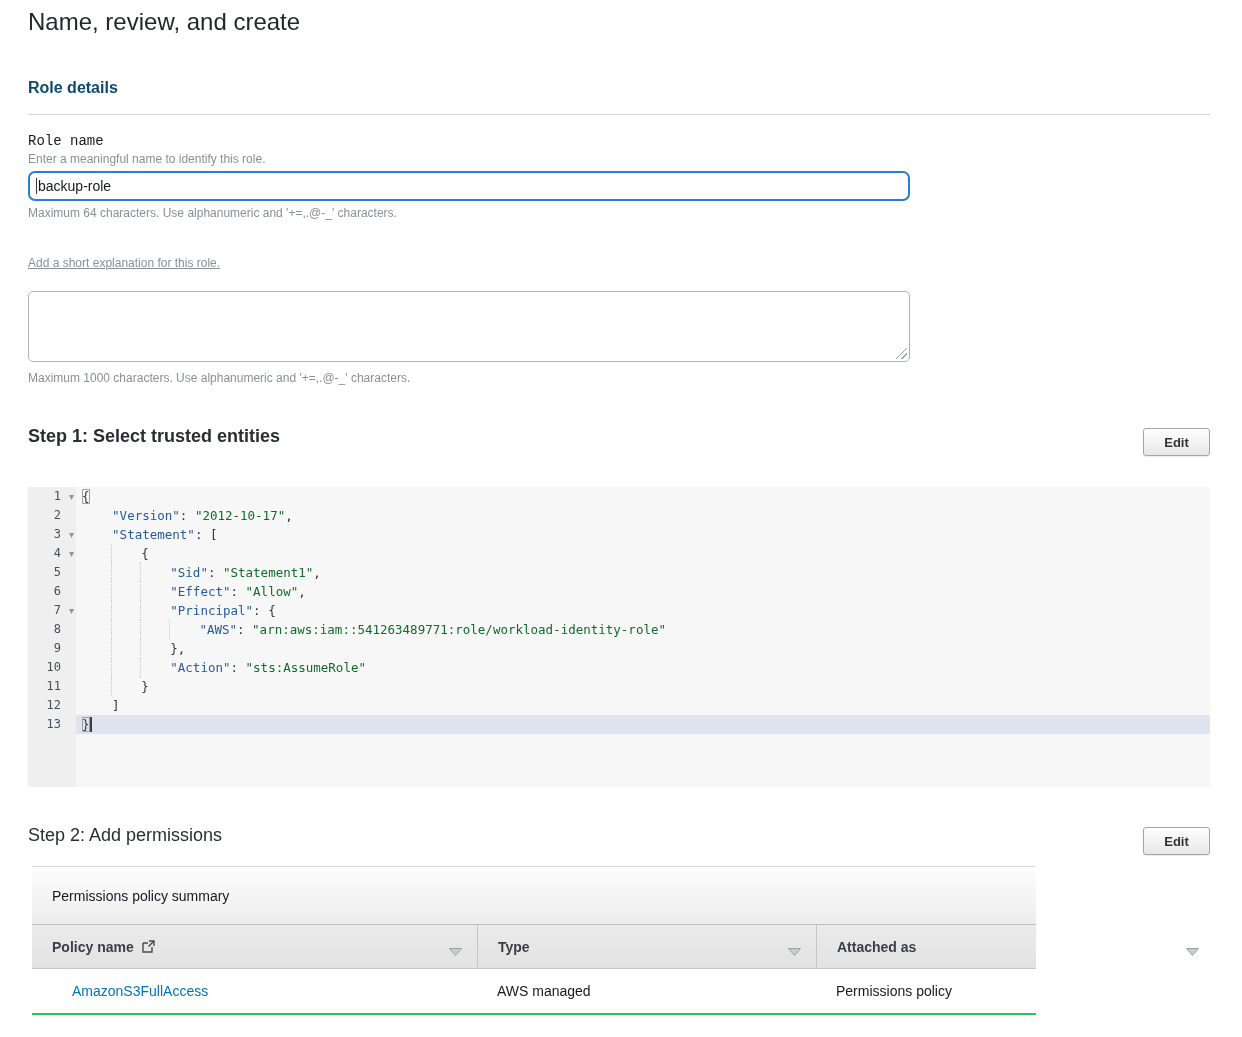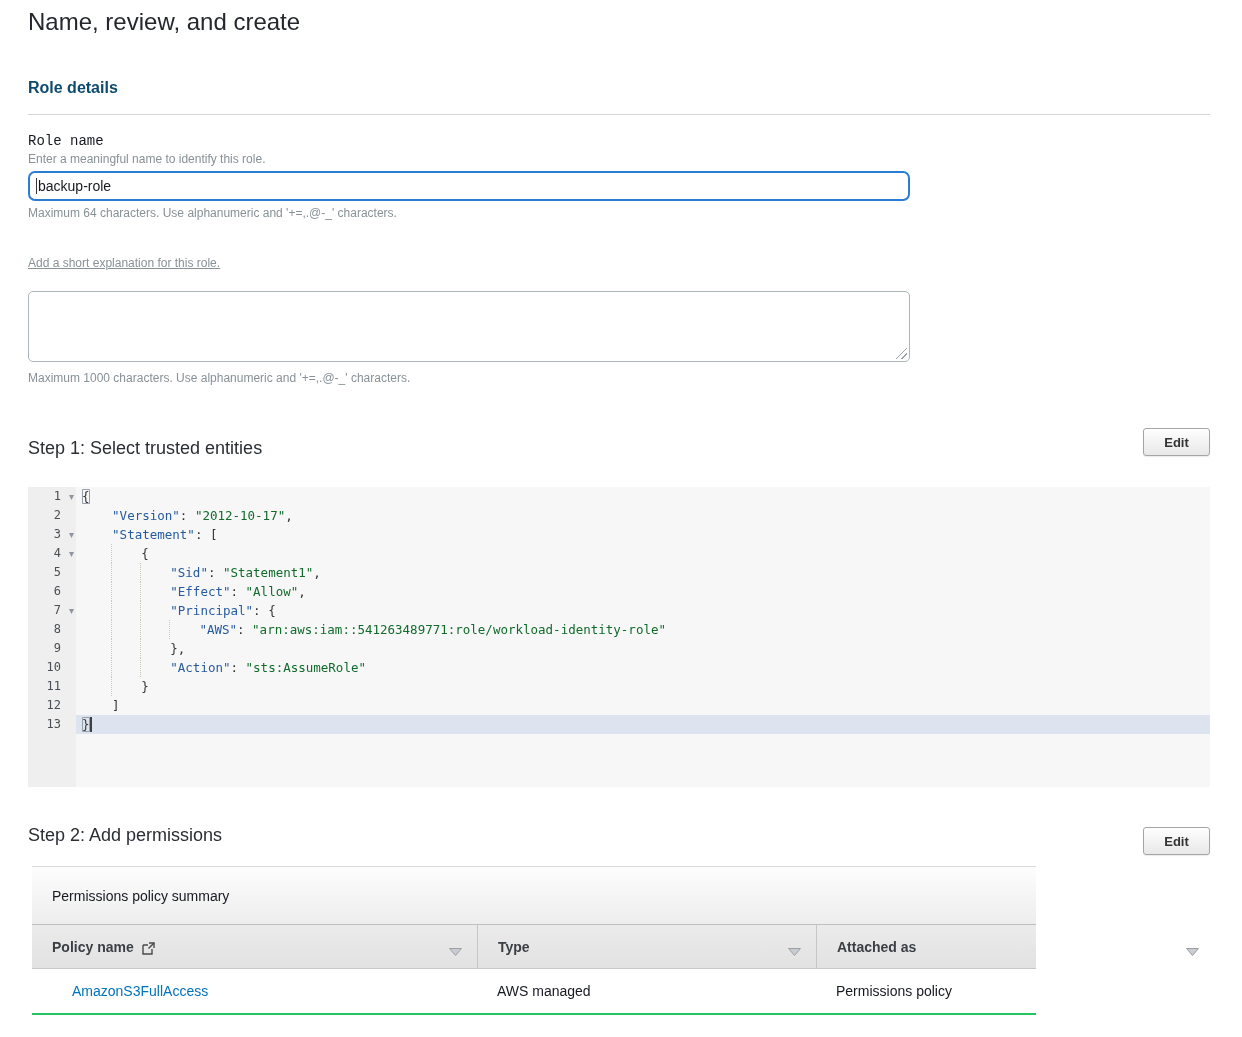--- a/index.html
+++ b/index.html
@@ -57,21 +57,21 @@
   .caret { display:inline-block; width:0; height:15px; border-left:2px solid #3c4043; vertical-align:-3px; }
 
   
   .panel { position:absolute; left:32px; top:866px; width:1004px; border-top:1px solid #d9d9d9; border-bottom:2px solid #22c55e; }
   .panel-head { height:58px; background:linear-gradient(180deg,#fdfdfd,#ededed); border-bottom:1px solid #bfbfbf;
                 display:flex; align-items:center; padding-left:20px; font-size:14px; color:#16191f; }
   .thead { display:grid; grid-template-columns:445px 339px 398px; height:44px;
            background:linear-gradient(180deg,#ebebeb,#e2e2e2); border-bottom:1px solid #c8c8c8; }
   .th { display:flex; align-items:center; padding:0 15px 0 20px; font-size:14px; font-weight:700; color:#3a3f44; cursor:pointer; }
   .th + .th { border-left:1px solid #c6c6c6; }
-  .th .lbl { display:flex; align-items:flex-end; gap:8px; }
+  .th .lbl { display:flex; align-items:center; gap:8px; }
   .th .spacer { flex:1; }
   .ext-icon { display:inline-block; width:13px; height:13px; }
   .filter-icon { display:inline-block; width:13px; height:8px; }
   .trow { display:grid; grid-template-columns:445px 339px 398px; height:44px; background:#fff; align-items:center; }
   .td { padding:0 15px 0 20px; font-size:14px; color:#16191f; }
   .td a { color:#0073bb; text-decoration:none; cursor:pointer;margin-left:20px; }
 </style>
 </head>
 <body>
 
@@ -91,21 +91,21 @@
   <div class="constraint" style="top:206px;">Maximum 64 characters. Use alphanumeric and '+=,.@-_' characters.</div>
 
   <div class="field-label" style="top:253px;margin-top:42px;">Description</div>
   <div class="field-help" style="top:256px;text-decoration:underline;">Add a short explanation for this role.</div>
   <div class="textarea-wrap">
     <textarea class="desc-textarea" value="" style=""></textarea>
     <span class="grip"></span>
   </div>
   <div class="constraint" style="top:371px;">Maximum 1000 characters. Use alphanumeric and '+=,.@-_' characters.</div>
 
-  <div class="step-h" style="top:438px;">Step 1: Select trusted entities</div>
+  <div class="step-h" style="top:426px;font-weight:bold;">Step 1: Select trusted entities</div>
   <button class="edit-btn" style="top:428px;">Edit</button>
 
   <div class="editor">
     <div class="gutter" id="gutter">
         <div class="gl">1<span class="fold"></span></div>
         <div class="gl">2</div>
         <div class="gl">3<span class="fold"></span></div>
         <div class="gl">4<span class="fold"></span></div>
         <div class="gl">5</div>
         <div class="gl">6</div>

